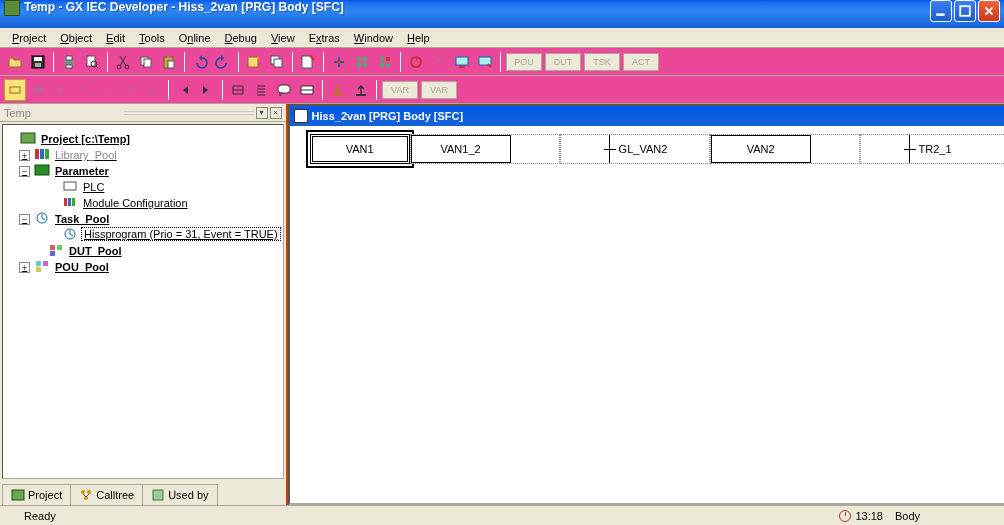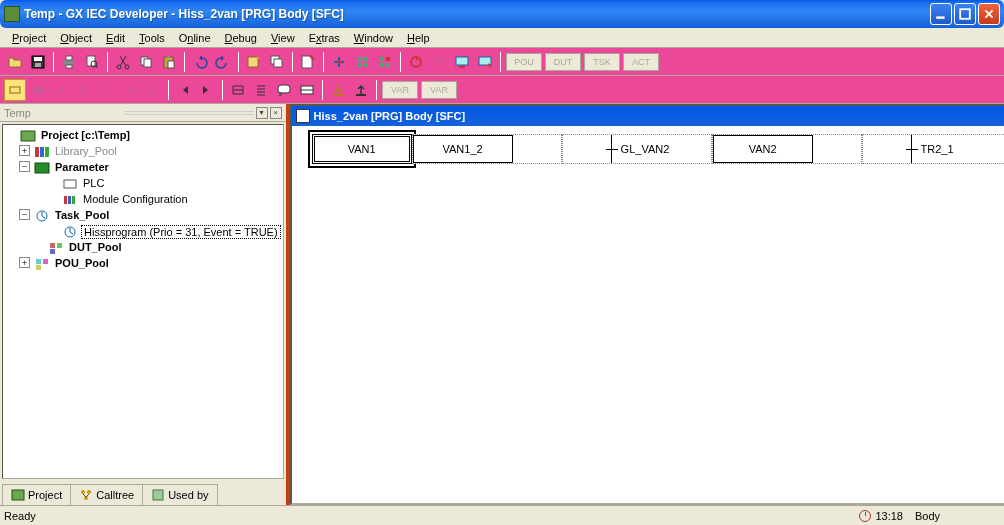--- a/index.html
+++ b/index.html
@@ -1,18 +1,18 @@
 <!DOCTYPE html>
 <html><head>
 <meta charset="utf-8">
 <style>
 * { margin:0; padding:0; box-sizing:border-box; font-family:Tahoma,sans-serif; font-size:11px; }
 body { background:#ece9d8; width:1004px; height:525px; overflow:hidden; position:relative; }
 
-.titlebar { height:28px; background:linear-gradient(to bottom,#0058e8 0%,#1b6fef 10%,#2f86f3 40%,#1561d8 100%); display:flex; align-items:center; padding:0 4px; color:#fff;border-radius:6px; }
+.titlebar { height:28px; background:linear-gradient(to bottom,#0058e8 0%,#1b6fef 10%,#2f86f3 40%,#1561d8 100%); display:flex; padding:0 4px; color:#fff; }
 .titlebar .ticon { width:16px; height:16px; background:#5a8c3a; border:1px solid #2d4d1d; margin-right:4px; }
 .titlebar .ttext { font-weight:bold; font-size:12px; flex:1; text-shadow:1px 1px 1px rgba(0,0,0,.3);}
 .winbtns { display:flex; gap:2px; }
 .winbtn { width:22px; height:22px; border-radius:3px; border:1px solid #fff; display:flex; align-items:center; justify-content:center; font-family:Arial; font-weight:bold; font-size:12px; color:#fff; }
 .winbtn.min,.winbtn.max{ background:linear-gradient(to bottom,#3c81f3,#1b5cc7); }
 .winbtn.close{ background:linear-gradient(to bottom,#f3623c,#c73a1b); }
 .winbtn svg { width:12px; height:12px; }
 
 .menubar { height:20px; background:#ece9d8; display:flex; align-items:center; padding:0 6px; gap:2px; border-bottom:1px solid #aca899; }
 .menuitem { padding:2px 6px; cursor:default; }
@@ -20,26 +20,26 @@
 
 .toolbar { height:28px; background:#ec4899; display:flex; align-items:center; padding:2px 4px; gap:1px; border-bottom:1px solid #aca899; }
 .tbtn { width:22px; height:22px; display:flex; align-items:center; justify-content:center; border:1px solid transparent; }
 .tbtn svg { width:16px; height:16px; }
 .tbtn.disabled svg { opacity:.4; }
 .sep { width:1px; height:20px; background:#aca899; margin:0 3px; border-right:1px solid #fff; }
 .tbox { width:36px; height:18px; border:1px solid #aca899; background:#ece9d8; color:#aca899; font-size:9px; display:flex; align-items:center; justify-content:center; margin:0 1px;}
 
 .workspace { position:absolute; top:104px; left:0; right:0; bottom:20px; display:flex; }
 
-.sidebar { width:297px; background:#ece9d8; border-right:4px solid #c2410c; display:flex; flex-direction:column; }
+.sidebar { width:297px; background:#ece9d8; border-right:2px solid #c2410c; display:flex; flex-direction:column; }
 .sidehdr { height:18px; display:flex; align-items:center; padding:0 4px; color:#888; font-size:10px; border-bottom:1px solid #aca899; }
 .sidehdr .sp { flex:1; }
 .sidehdr .bx { width:12px; height:12px; border:1px solid #888; margin-left:2px; font-size:8px; text-align:center; line-height:10px; color:#444;}
 .tree { flex:1; background:#fff; border:1px inset #aca899; margin:2px; overflow:auto; padding:4px 2px; }
-.node { display:flex; align-items:flex-start; height:16px; white-space:nowrap; }
+.node { display:flex; align-items:flex-end; height:16px; white-space:nowrap;text-decoration:underline; }
 .exp { width:11px; height:11px; border:1px solid #888; font-size:9px; line-height:9px; text-align:center; margin-right:4px; color:#444; font-family:monospace;}
 .noexp { width:11px; margin-right:4px; }
 .nicon { width:16px; height:14px; margin-right:3px; display:flex; align-items:center; justify-content:center; }
 .nlabel { padding:0 2px; }
 .nlabel.sel { background:#fff; border:1px dotted #000; }
 .nlabel.bold { font-weight:bold; }
 .tabs { height:24px; display:flex; align-items:flex-end; background:#ece9d8; padding:0 2px; }
 .tab { background:#ece9d8; border:1px solid #aca899; border-bottom:none; padding:3px 8px; display:flex; align-items:center; gap:3px; margin-right:-1px; font-size:10px; }
 .tab.active { background:#ece9d8; position:relative; z-index:1; }
 .tab svg { width:14px; height:14px; }
@@ -51,21 +51,21 @@
 .sfc-col { display:flex; flex-direction:row; align-items:center;}
 .step { width:100px; height:30px; border:1px solid #000; display:flex; align-items:center; justify-content:center; background:#fff; position:relative;}
 .step.init { border:3px double #000; outline:2px solid #000; outline-offset:2px;}
 .trans { display:flex; align-items:center; width:150px; height:30px; border:1px dotted #888; position:relative;}
 .trans .tbar { position:absolute; left:48px; top:0; bottom:0; width:1px; background:#000;}
 .trans .tcross { position:absolute; left:43px; top:14px; width:12px; height:1px; background:#000;}
 .trans .tlbl { position:absolute; left:58px; top:8px; }
 .stepw { width:150px; height:30px; border:1px dotted #888; display:flex; align-items:flex-end; background:#fff; position:relative;}
 .stepw .inner { width:100px; height:28px; border:1px solid #000; display:flex; align-items:center; justify-content:center; margin-left:0;}
 
-.statusbar { position:absolute; bottom:0; left:0; right:0; height:20px; background:#ece9d8; border-top:1px solid #aca899; display:flex; align-items:center; padding:0 4px; font-size:11px; }
+.statusbar { position:absolute; bottom:0; left:0; right:0; height:20px; background:#ece9d8; border-top:1px solid #aca899; display:flex; align-items:center; padding:0 24px; font-size:11px; }
 .statusbar .sp { flex:1; }
 .statusbar .clock { width:12px; height:12px; border:1px solid #a33; border-radius:50%; margin-right:4px; position:relative;}
 .statusbar .clock::after{content:'';position:absolute;left:5px;top:1px;width:1px;height:4px;background:#a33;}
 </style>
 </head>
 <body>
 
 <div class="titlebar">
   <div class="ticon"></div>
   <div class="ttext">Temp - GX IEC Developer - Hiss_2van [PRG] Body [SFC]</div>

